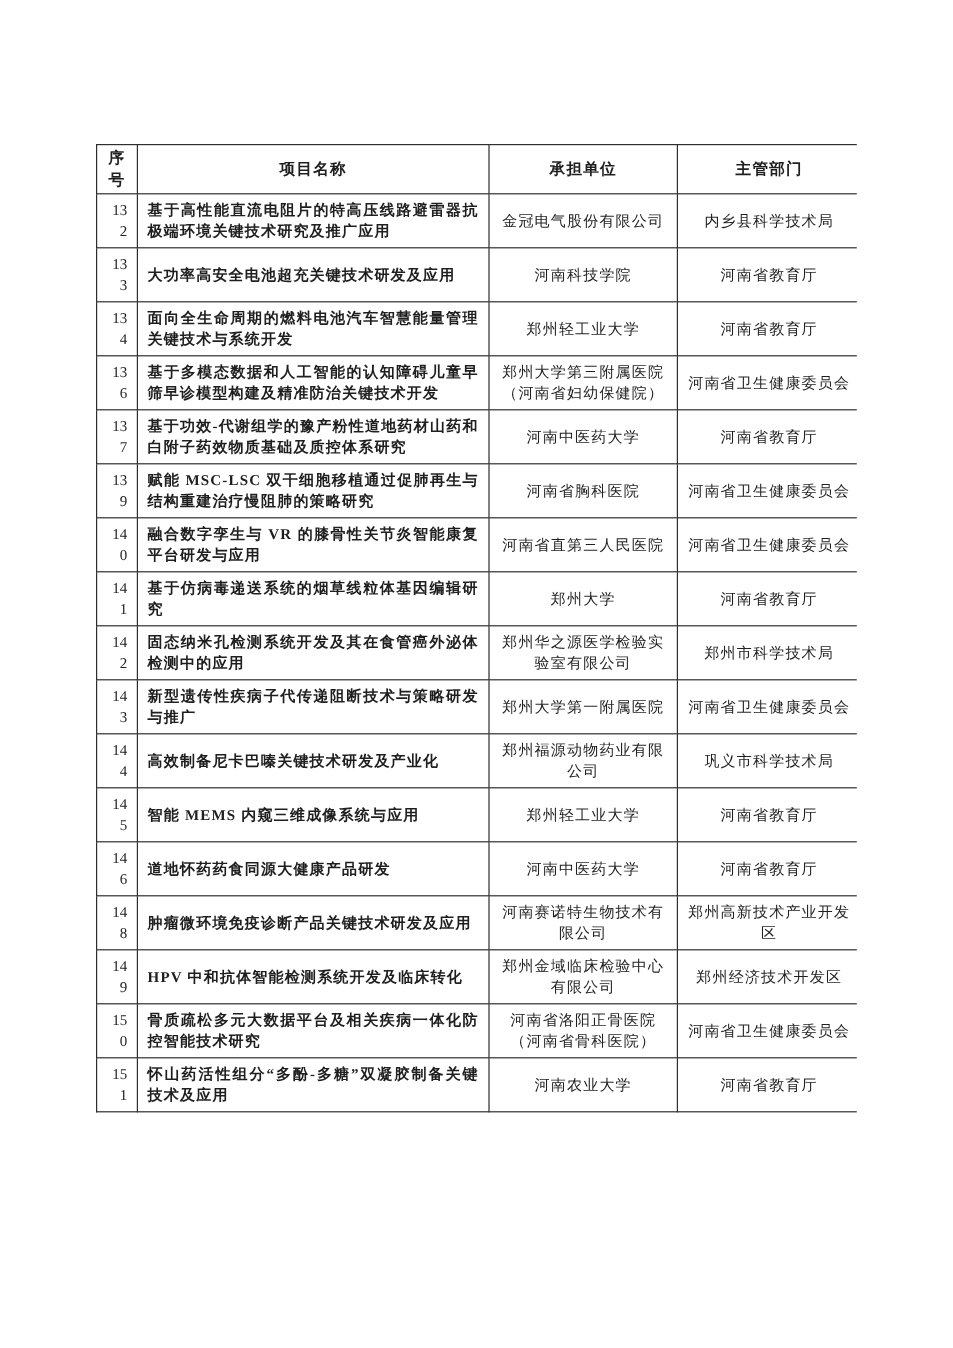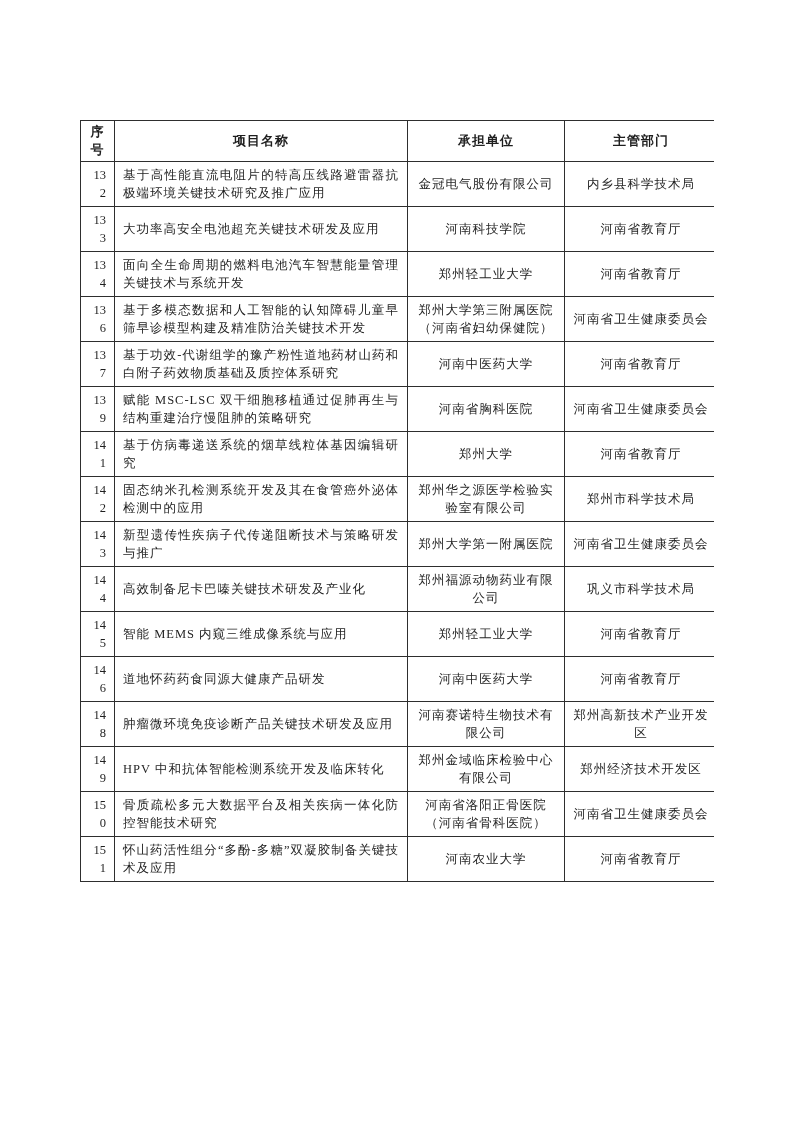--- a/index.html
+++ b/index.html
@@ -35,21 +35,21 @@
   }
   table.projects thead th {
     height: 30px;
     font-weight: bold;
     text-align: center;
     font-size: 13px;
     padding: 2px 4px;
   }
   table.projects tbody tr { height: 33px; }
   td.c-no { text-align: right; padding: 4px 2px; letter-spacing: 0; margin-top: 12px; }
-  td.c-name { text-align: justify; }
+  td.c-name { text-align: justify; font-weight: bold; }
   td.c-unit, td.c-dept { text-align: center; }
 </style>
 </head>
 <body>
 
 <div class="page">
   <table class="projects">
     <colgroup>
       <col class="c0">
         <col class="c1">
@@ -102,20 +102,26 @@
   </tr>
 
 
   <tr>
     <td class="c-no">139</td>
     <td class="c-name">赋能 MSC-LSC 双干细胞移植通过促肺再生与结构重建治疗慢阻肺的策略研究</td>
     <td class="c-unit">河南省胸科医院</td>
     <td class="c-dept">河南省卫生健康委员会</td>
   </tr>
 
+  <tr>
+    <td class="c-no">140</td>
+    <td class="c-name">融合数字孪生与 VR 的膝骨性关节炎智能康复平台研发与应用</td>
+    <td class="c-unit">河南省直第三人民医院</td>
+    <td class="c-dept">河南省卫生健康委员会</td>
+  </tr>
 
   <tr>
     <td class="c-no">141</td>
     <td class="c-name">基于仿病毒递送系统的烟草线粒体基因编辑研究</td>
     <td class="c-unit">郑州大学</td>
     <td class="c-dept">河南省教育厅</td>
   </tr>
 
   <tr>
     <td class="c-no">142</td>

